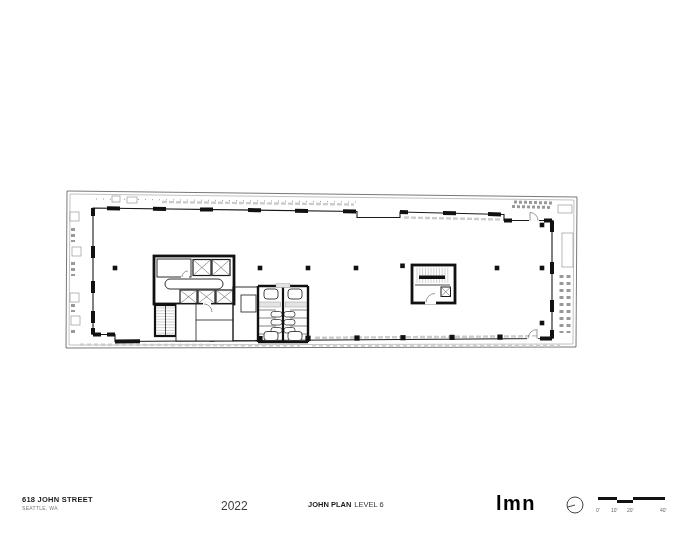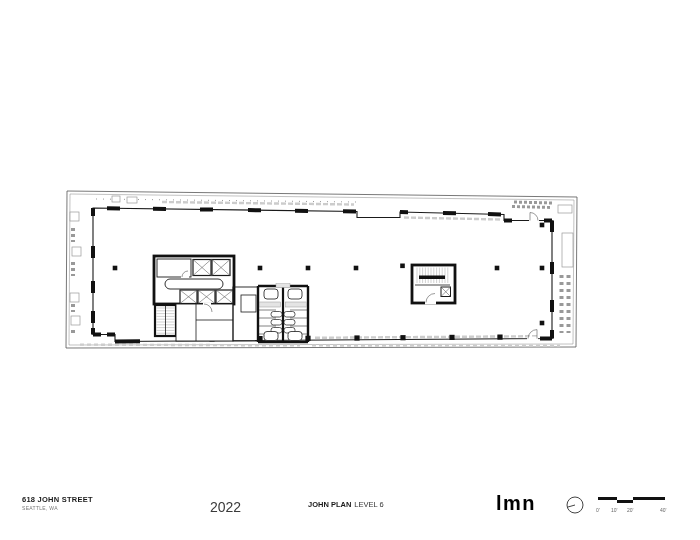--- a/index.html
+++ b/index.html
@@ -16,21 +16,21 @@
   .ln-thin{stroke:var(--line,#999);fill:none;}
   .ln-faint{stroke:var(--faint,#ccc);fill:none;}
   .fl-wall{fill:var(--wall,#111);stroke:none;}
   .fl-white{fill:#fff;}
   .fl-lt{fill:#e4e4e4;}
 
   
   .tb{position:absolute;color:var(--ink,#1a1a1a);white-space:nowrap;}
   .project-name{left:22px;top:495px;font-size:7.5px;font-weight:bold;letter-spacing:.25px;}
   .project-loc{left:22px;top:505px;font-size:5px;color:var(--muted,#7a7a7a);letter-spacing:.3px;}
-  .sheet-year{left:210px;top:499px;font-size:14px;color:#3a3a3a;}
+  .sheet-year{left:221px;top:499px;font-size:12px;color:#3a3a3a;}
   .sheet-title{left:308px;top:500px;font-size:7.5px;}
   .sheet-title .t-bold{font-weight:bold;}
   .sheet-title .t-reg{font-weight:normal;color:#333;margin-left:3px;}
   .logo{left:496px;top:492px;font-size:20px;font-weight:bold;letter-spacing:1.5px;
         text-transform:lowercase;color:#000000;}
   .north{position:absolute;left:565px;top:495px;width:20px;height:20px;}
   .scalebar{position:absolute;left:596px;top:494px;width:80px;height:22px;}
   .sb-seg{position:absolute;background:var(--wall,#111);height:3px;}
   .sb-seg.s1{left:2px;top:3px;width:19px;}
   .sb-seg.s2{left:21px;top:6px;width:16px;}

